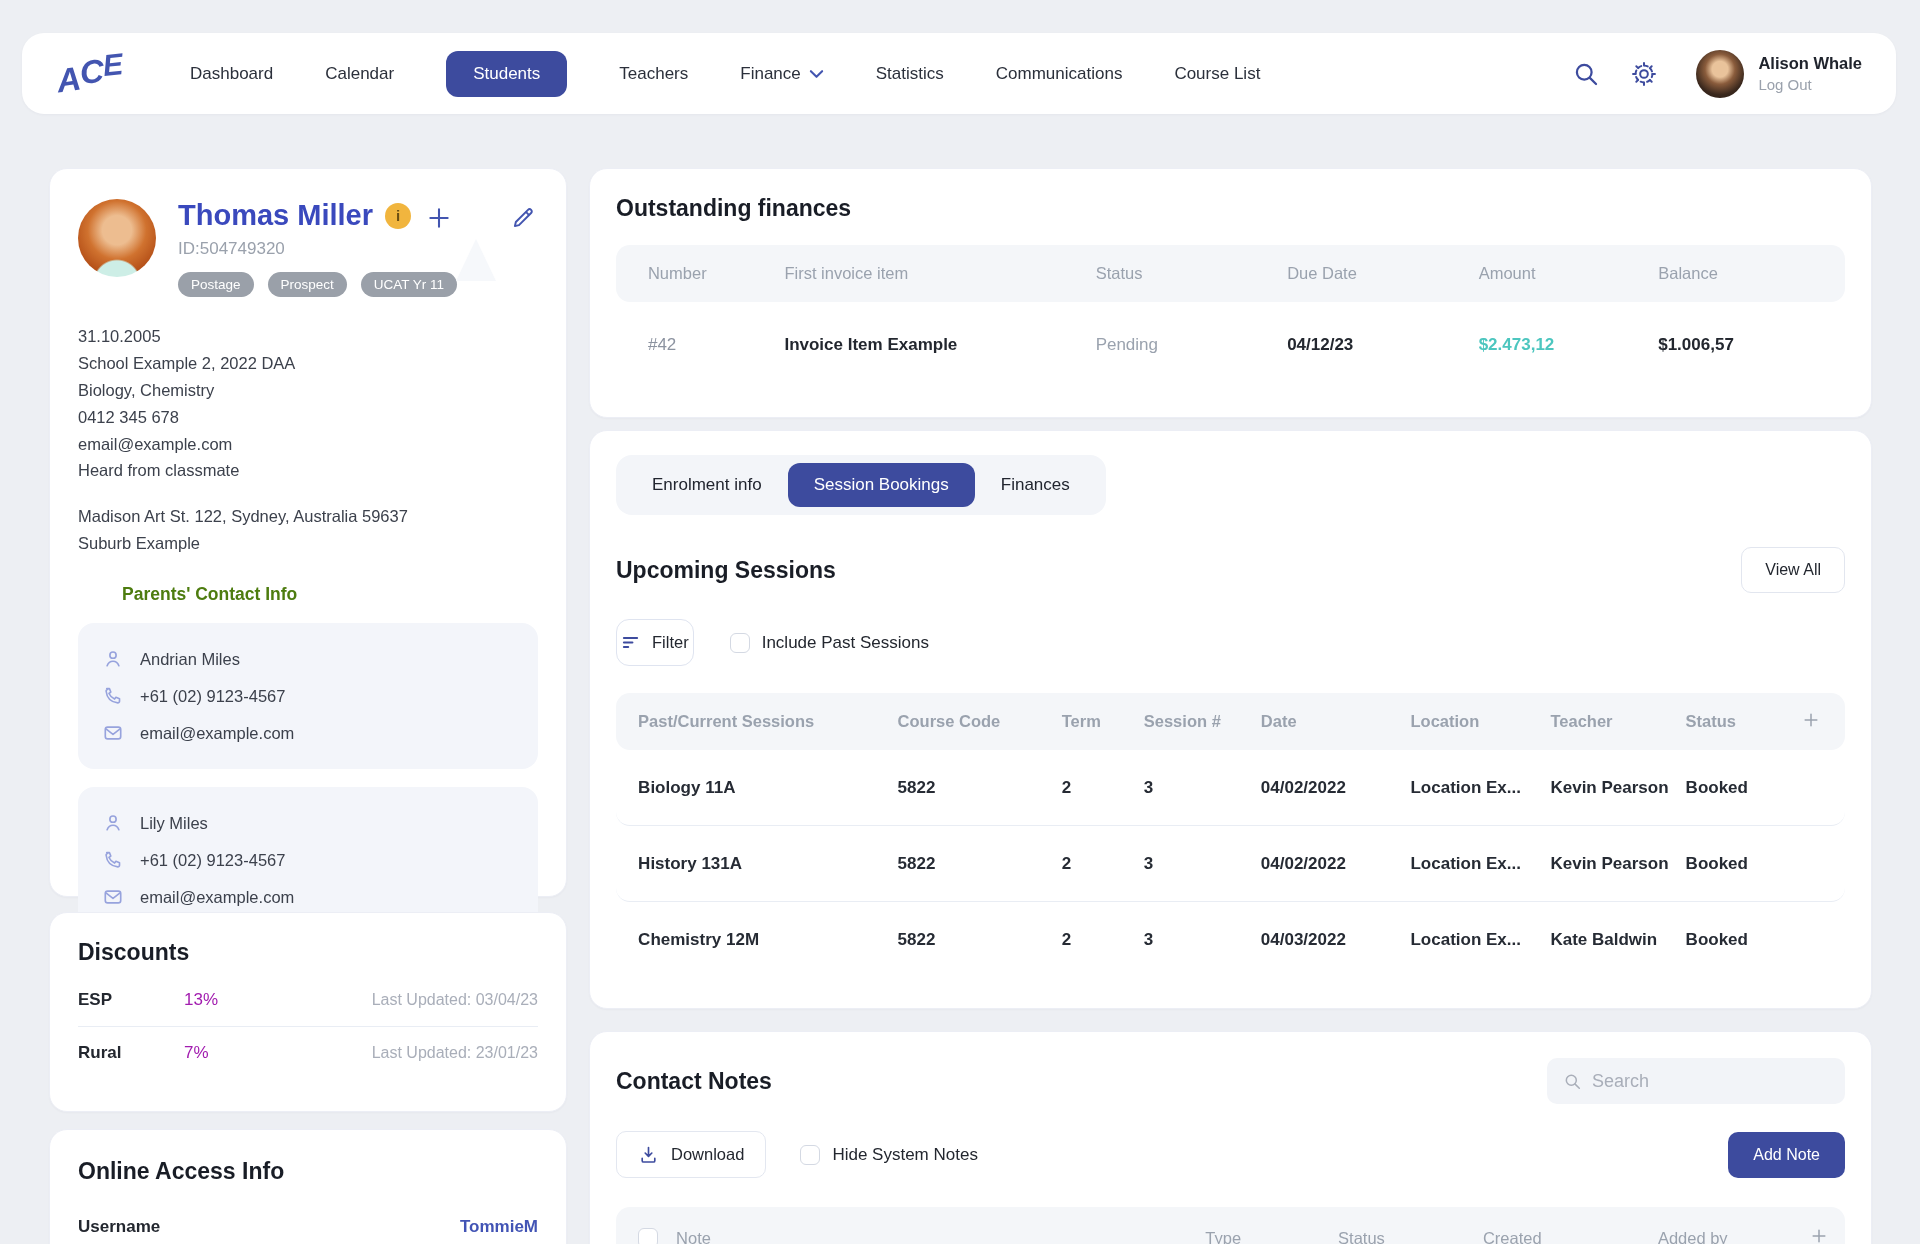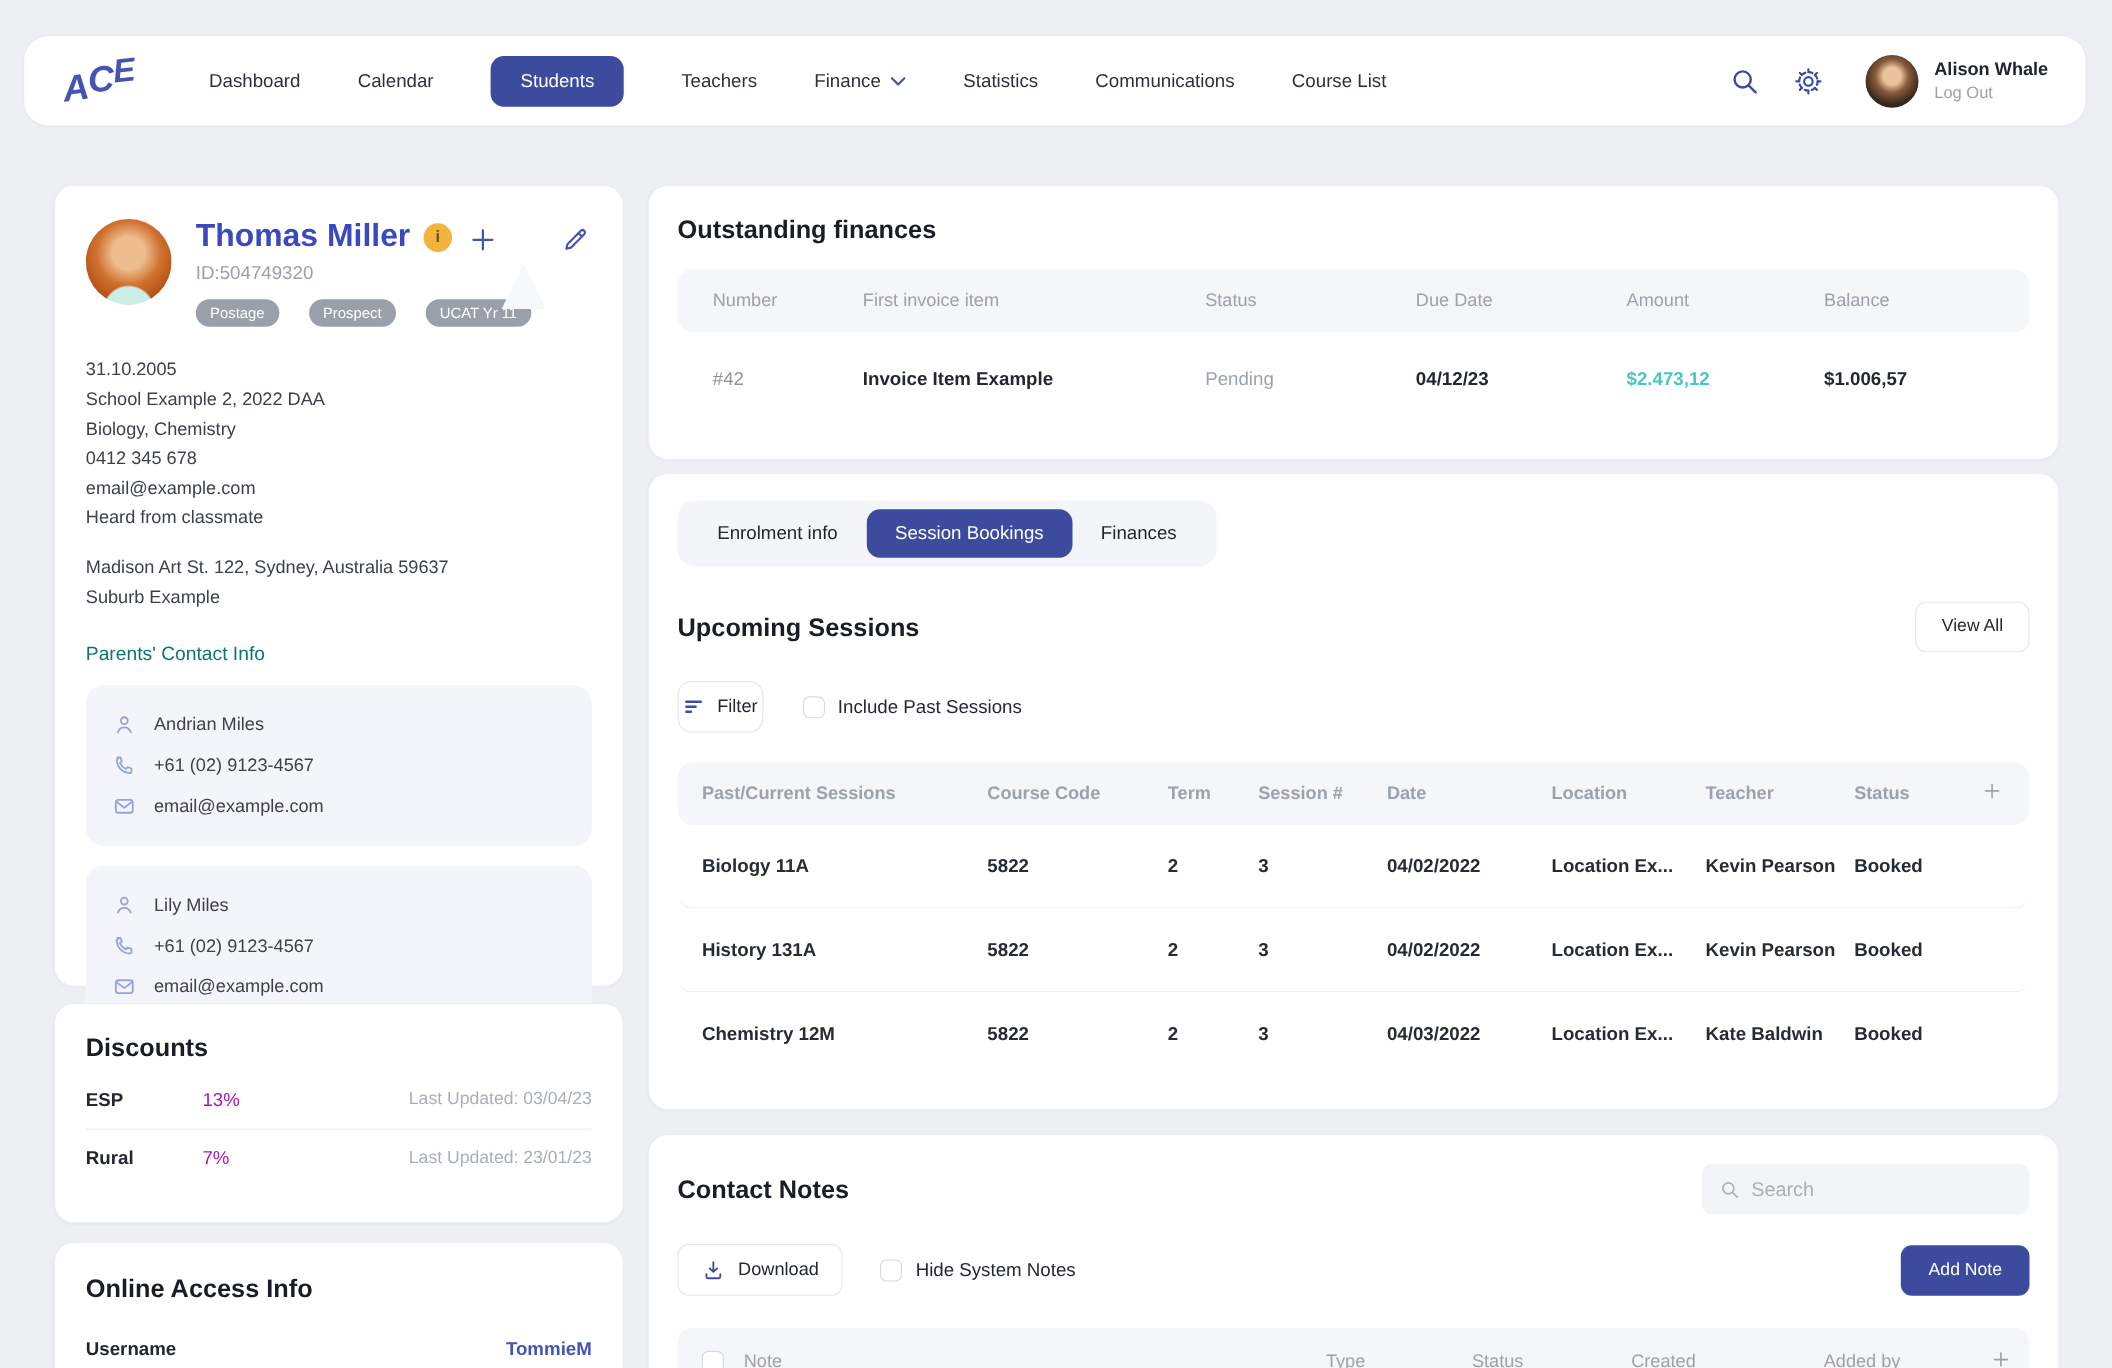--- a/index.html
+++ b/index.html
@@ -41,27 +41,27 @@
                radial-gradient(circle at 50% 40%, #edbd90 0 24%, #d0722f 48%, #b04a14 78%, #9d430f); }
   .student-meta { margin-left:22px; position:relative; }
   .name-row { display:flex; align-items:center; gap:12px; }
   .student-name { font-size:29px; font-weight:700; color:#3a49bd; }
   .info-badge { width:26px; height:26px; border-radius:50%; background:#f1b53e; color:#6b4e12;
     font-size:15px; font-weight:700; display:flex; align-items:center; justify-content:center; cursor:pointer; }
   .tooltip-arrow { position:absolute; left:278px; top:40px; width:0; height:0;
     border-left:20px solid transparent; border-right:20px solid transparent;
     border-bottom:42px solid #f6f8fb; }
   .student-id { font-size:17px; color:#9aa1ac; margin-top:7px; }
-  .tags { display:flex; gap:27px; margin-top:13px; }
+  .tags { display:flex; gap:14px; margin-top:13px; }
   .tag { background:#9aa0a9; color:#fff; font-size:13.5px; padding:5px 13px; border-radius:999px; }
   .head-actions { position:absolute; right:30px; top:36px; display:flex; gap:28px; }
   .head-actions .icon-btn { width:26px; height:26px; }
   .detail-block { margin-top:26px; font-size:16.5px; line-height:1.63; color:#3c414c; white-space:pre-line; }
   .address-block { margin-top:19px; font-size:16.5px; line-height:1.63; color:#3c414c; white-space:pre-line; }
-  .parents-title { margin-top:27px; font-size:17.5px; font-weight:400; color:#0f766e; }
+  .parents-title { margin-top:27px; font-size:17.5px; font-weight:700; color:#4d7c0f;margin-left:44px; }
   .contact-box { margin-top:18px; background:#f3f5fa; border-radius:16px; padding:25px 24px; }
   .contact-row { display:flex; align-items:center; gap:16px; font-size:16.5px; color:#3c414c; }
   .contact-row + .contact-row { margin-top:15px; }
   .c-icon { width:22px; height:22px; flex:0 0 22px; }
 
   
   .discounts-card { left:49px; top:912px; width:518px; height:200px; padding:26px 28px; }
   .card-title { font-size:23px; font-weight:700; color:#191d26; }
   .disc-row { display:flex; align-items:center; margin-top:0; height:52px; }
   .disc-code { font-size:17px; font-weight:700; width:94px; }

